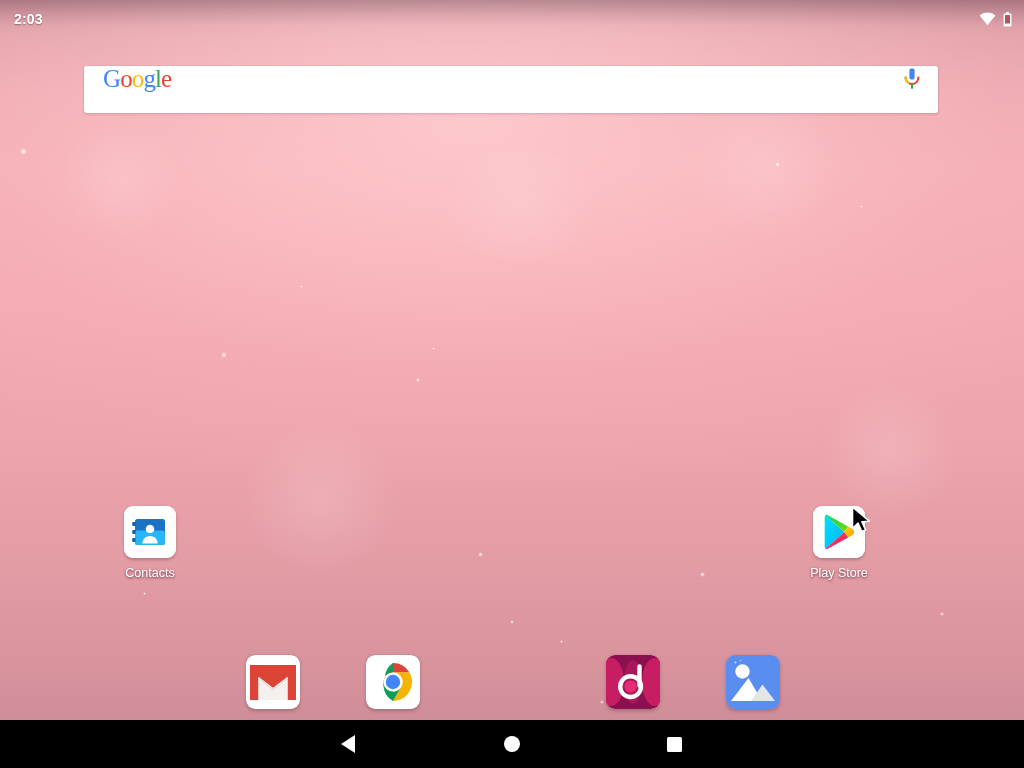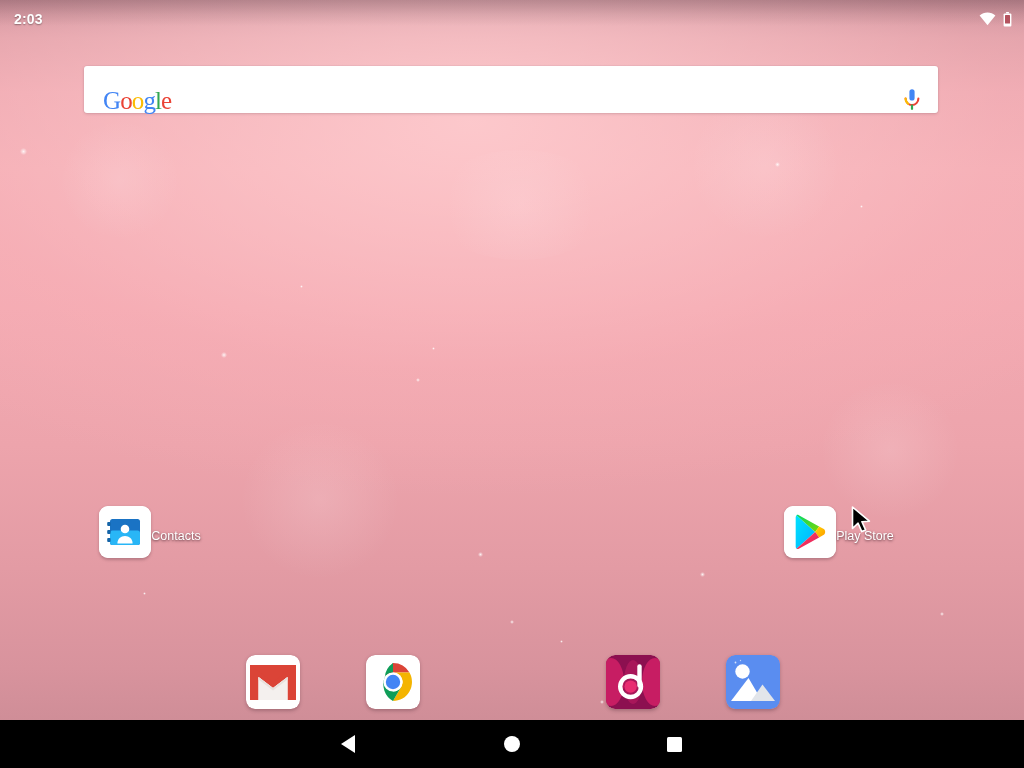--- a/index.html
+++ b/index.html
@@ -56,43 +56,42 @@
   }
   #status-icons { display:flex; align-items:center; gap:7px; }
 
   
   #search-bar {
     position:absolute; left:84px; top:66px;
     width:854px; height:47px;
     background:#ffffff;
     border-radius:3px;
     box-shadow:0 1px 3px rgba(80,40,50,0.18), 0 0 0 0.5px rgba(150,110,120,0.10);
-    display:flex; align-items:flex-end; justify-content:space-between;
+    display:flex; align-items:flex-start; justify-content:space-between;
     padding:0 16px 0 19px;
     z-index:5;
   }
   #google-logo {
     font-family:"Liberation Serif", serif;
     font-size:25px; letter-spacing:-0.9px;
     line-height:1; user-select:none;
     font-weight:normal;
   }
   #google-logo span { display:inline-block; }
   .g-blue { color:#4285F4; }
   .g-red { color:#EA4335; }
   .g-yellow { color:#FBBC05; }
   .g-green { color:#34A853; }
 
   
   .app-cell {
     position:absolute;
     width:120px;
-    display:flex; flex-direction:row; align-items:center;
+    display:flex; flex-direction:column; align-items:center;
     z-index:4;
-    justify-content:center;
   }
   .icon-box {
     width:52px; height:52px;
     border-radius:9px;
     position:relative;
     overflow:hidden;
     box-shadow:0 1.5px 3px rgba(70,35,45,0.28);
     background:#ffffff;
   }
   .app-label {

